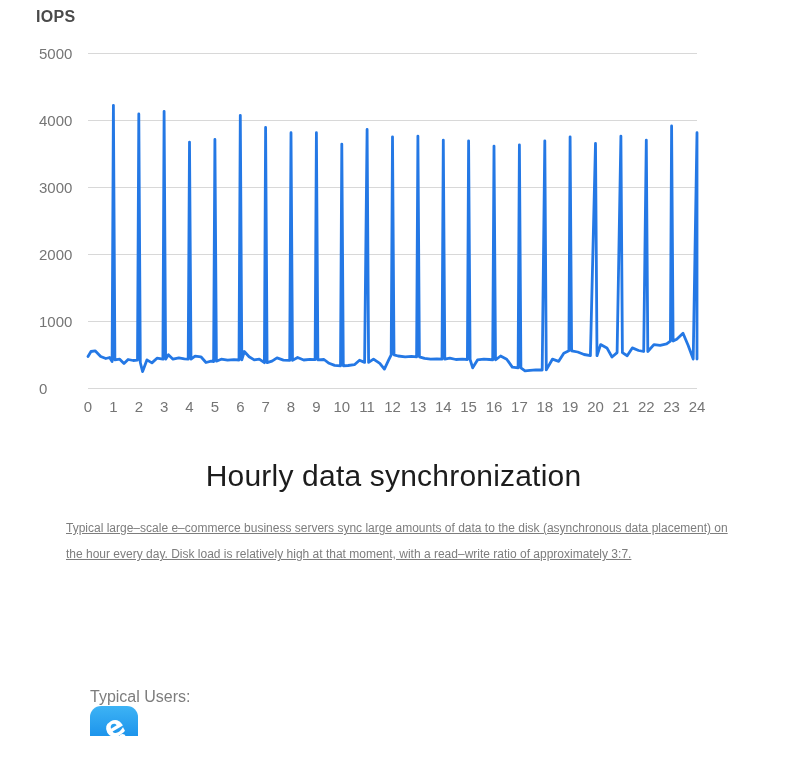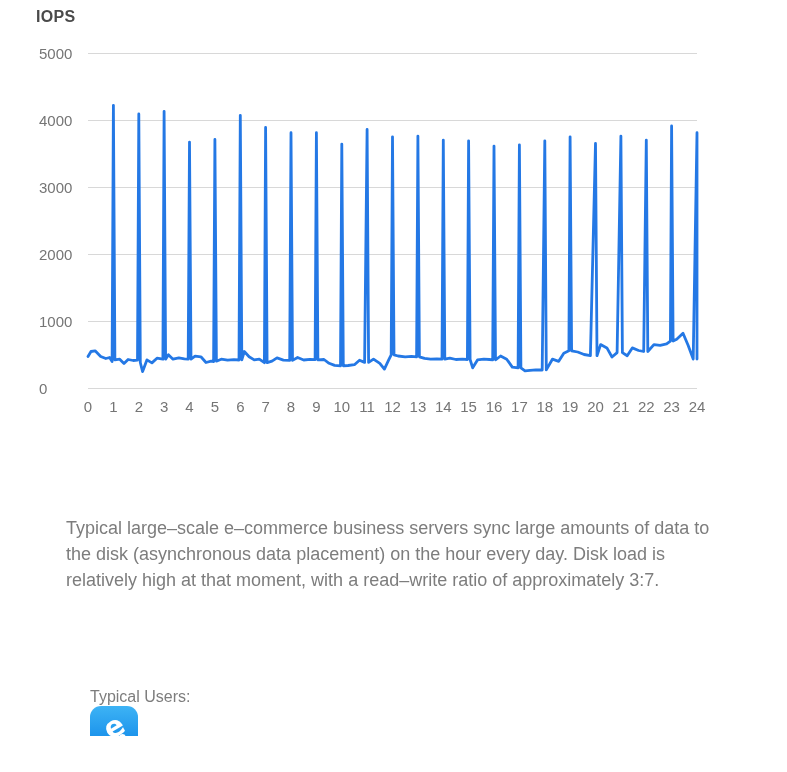--- a/index.html
+++ b/index.html
@@ -4,22 +4,22 @@
 <style>
   html,body{margin:0;padding:0;background:#fff;}
   .page{position:relative;width:787px;height:736px;background:#fff;overflow:hidden;
         font-family:"Liberation Sans",sans-serif;}
   .axis-title{position:absolute;left:36px;top:8px;font-size:16px;font-weight:bold;
         color:#4a4a4a;letter-spacing:.3px;}
   #chart-svg{position:absolute;left:0;top:0;}
   #chart-svg text{font-family:"Liberation Sans",sans-serif;}
   .title{position:absolute;top:459px;left:0;width:100%;text-align:center;margin:0;
         font-size:30px;font-weight:400;color:#1c1c1c;letter-spacing:.2px;}
-  .para{position:absolute;left:66px;width:664px;margin:0;font-size:18px;line-height:26px;
-        color:#7d7d7d;}
+  .para{position:absolute;left:66px;width:664px;margin:0;font-size:12px;line-height:26px;
+        color:#7d7d7d;text-decoration:underline;}
   .p1{top:515px;}
   .p2{top:594px;}
   .users{position:absolute;left:90px;top:674px;display:flex;align-items:flex-start;flex-direction:column;}
   .users-label{font-size:16px;color:#7d7d7d;margin-top:14px;margin-right:32px;white-space:nowrap;}
   .user{position:relative;width:48px;margin-right:21px;}
   .user:last-child{margin-right:0;font-weight:bold;}
   .app-icon{width:48px;height:48px;}
   .app-icon svg{display:block;}
   .caption{position:absolute;top:58px;left:50%;transform:translateX(-50%);
         font-size:15px;color:#828282;white-space:nowrap;margin-left:20px;}
@@ -65,20 +65,21 @@
       <text x="544.8" y="412" fill="#757575" font-size="15" text-anchor="middle">18</text>
       <text x="570.1" y="412" fill="#757575" font-size="15" text-anchor="middle">19</text>
       <text x="595.5" y="412" fill="#757575" font-size="15" text-anchor="middle">20</text>
       <text x="620.9" y="412" fill="#757575" font-size="15" text-anchor="middle">21</text>
       <text x="646.3" y="412" fill="#757575" font-size="15" text-anchor="middle">22</text>
       <text x="671.6" y="412" fill="#757575" font-size="15" text-anchor="middle">23</text>
       <text x="697.0" y="412" fill="#757575" font-size="15" text-anchor="middle">24</text>
       <polyline points="88.0,356.5 91.0,351.5 95.1,350.8 100.7,356.5 105.8,358.5 109.6,357.5 112.1,361.5 113.4,105.3 114.9,359.9 119.7,359.2 124.0,363.5 128.1,359.5 133.2,360.5 137.5,360.2 138.8,114.0 140.3,362.5 142.6,371.6 146.9,359.9 151.9,362.9 157.0,358.2 162.9,359.2 164.1,111.3 165.6,359.2 168.4,354.8 173.0,359.2 178.8,357.9 184.4,358.9 188.2,359.2 189.5,142.1 191.0,359.2 195.1,356.2 200.9,356.8 206.0,362.5 211.1,361.2 213.6,361.5 214.9,139.4 216.4,361.2 221.2,359.2 227.6,360.2 233.9,359.7 239.0,360.0 240.3,115.3 241.8,359.9 244.3,351.5 249.1,356.8 254.2,359.9 259.3,359.1 264.4,362.7 265.6,127.4 267.1,362.7 272.0,361.1 277.0,357.9 283.4,360.1 289.7,360.4 291.0,132.7 292.5,360.4 297.6,357.5 303.7,360.0 310.0,359.3 315.1,359.7 316.4,132.7 317.9,359.9 324.0,359.5 329.1,363.3 334.6,365.4 340.5,365.8 341.8,144.1 343.3,365.8 348.1,365.5 354.4,364.7 359.5,360.2 364.6,362.4 367.1,129.4 368.6,362.4 373.5,359.1 379.8,363.3 384.4,369.1 388.7,359.9 391.2,354.8 392.5,136.8 394.0,354.8 398.1,356.0 405.2,356.8 411.5,356.4 416.6,356.8 417.9,136.1 419.4,356.8 424.5,358.4 430.6,359.2 436.9,358.8 442.0,359.2 443.3,140.1 444.8,359.2 449.8,358.1 455.9,359.5 462.3,359.1 467.4,359.5 468.6,140.8 470.1,359.5 472.7,367.8 477.5,359.9 483.8,359.1 489.4,359.5 492.7,359.8 494.0,146.1 495.5,359.8 500.6,356.0 506.7,359.2 512.3,367.1 518.1,367.8 519.4,144.8 520.9,367.9 525.0,370.9 530.0,370.4 535.9,369.8 542.2,370.0 544.8,140.8 546.3,369.9 552.4,359.2 558.7,361.3 563.8,353.2 568.9,350.8 570.1,136.8 571.6,350.8 577.7,352.0 584.1,354.5 590.4,355.7 595.5,143.4 597.0,355.7 600.6,344.6 606.9,347.9 612.0,357.0 617.1,352.6 620.9,136.1 622.4,352.6 627.2,355.7 632.3,347.9 638.6,350.5 643.7,351.5 646.3,140.1 647.8,351.5 653.9,344.6 660.2,345.3 666.6,343.9 670.4,341.1 671.6,126.0 673.1,341.1 676.7,339.2 683.0,333.2 688.1,345.3 693.2,359.1 697.0,132.7 697.0,359.1" fill="none" stroke="#2478e5" stroke-width="2.8" stroke-linejoin="round" stroke-linecap="round"></polyline>
     </svg>
 
+  <h1 class="title">Hourly data synchronization</h1>
 
   <p class="para p1">Typical large–scale e–commerce business servers sync large amounts of data to the disk (asynchronous data placement) on the hour every day. Disk load is relatively high at that moment, with a read–write ratio of approximately 3:7.</p>
 
   <div class="users">
     <div class="users-label">Typical Users:</div>
 
     <div class="user">
       <div class="app-icon">
         <svg width="48" height="48" viewBox="0 0 48 48">
           <defs>

